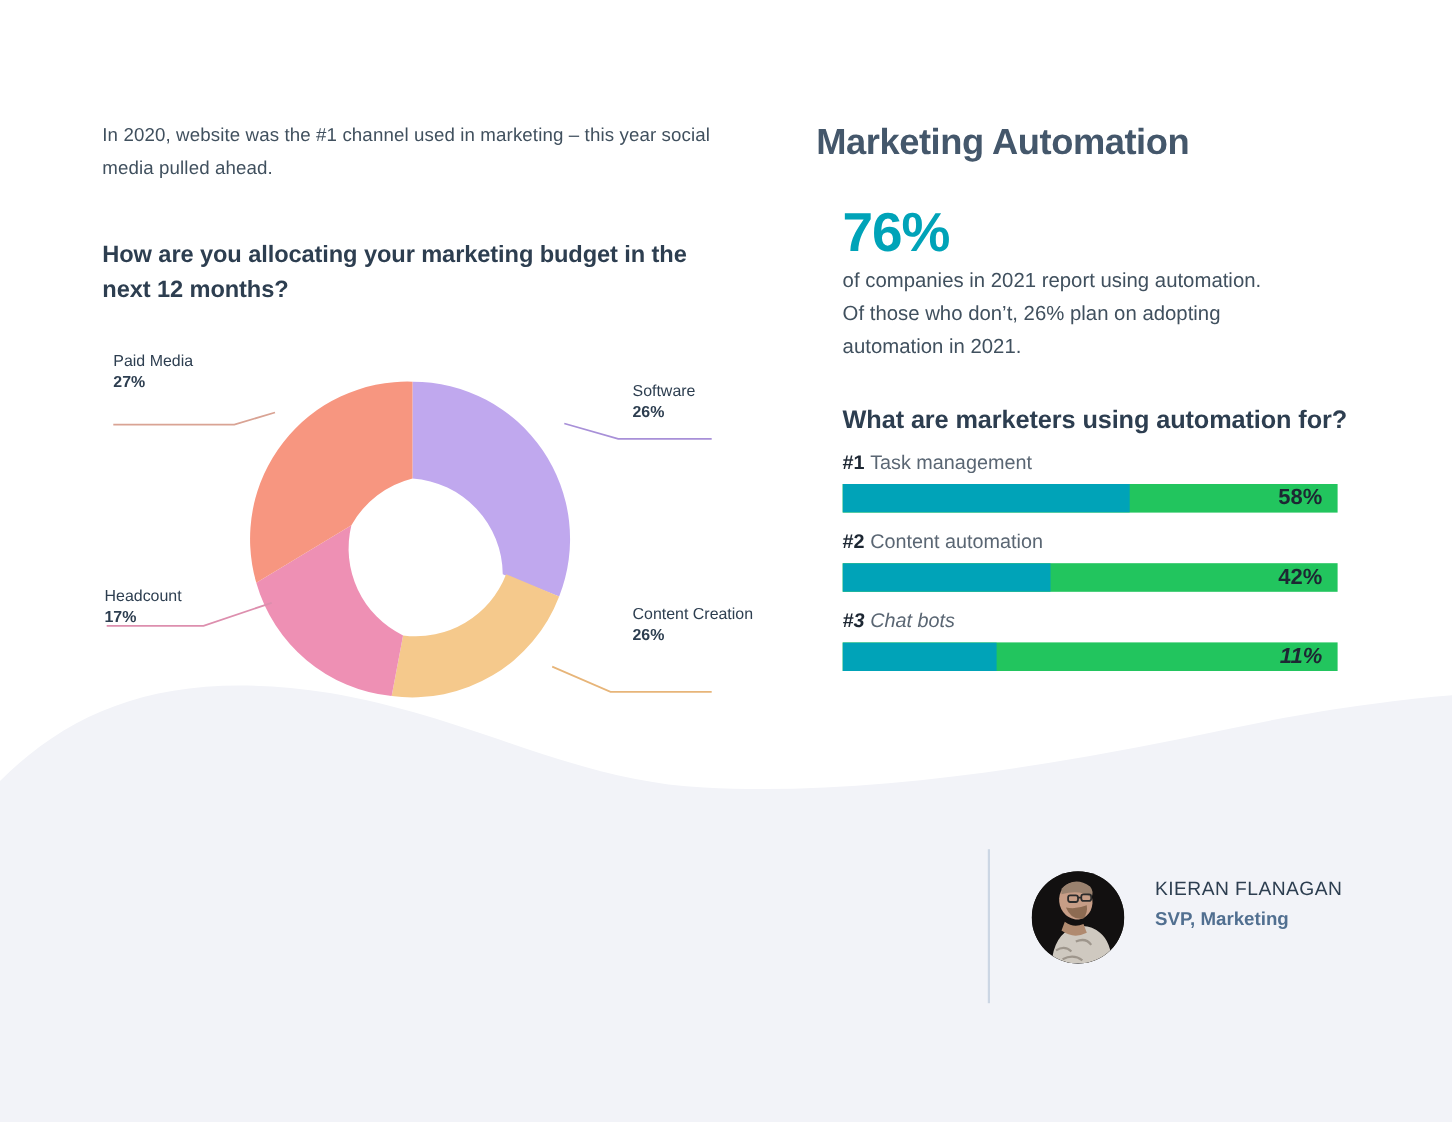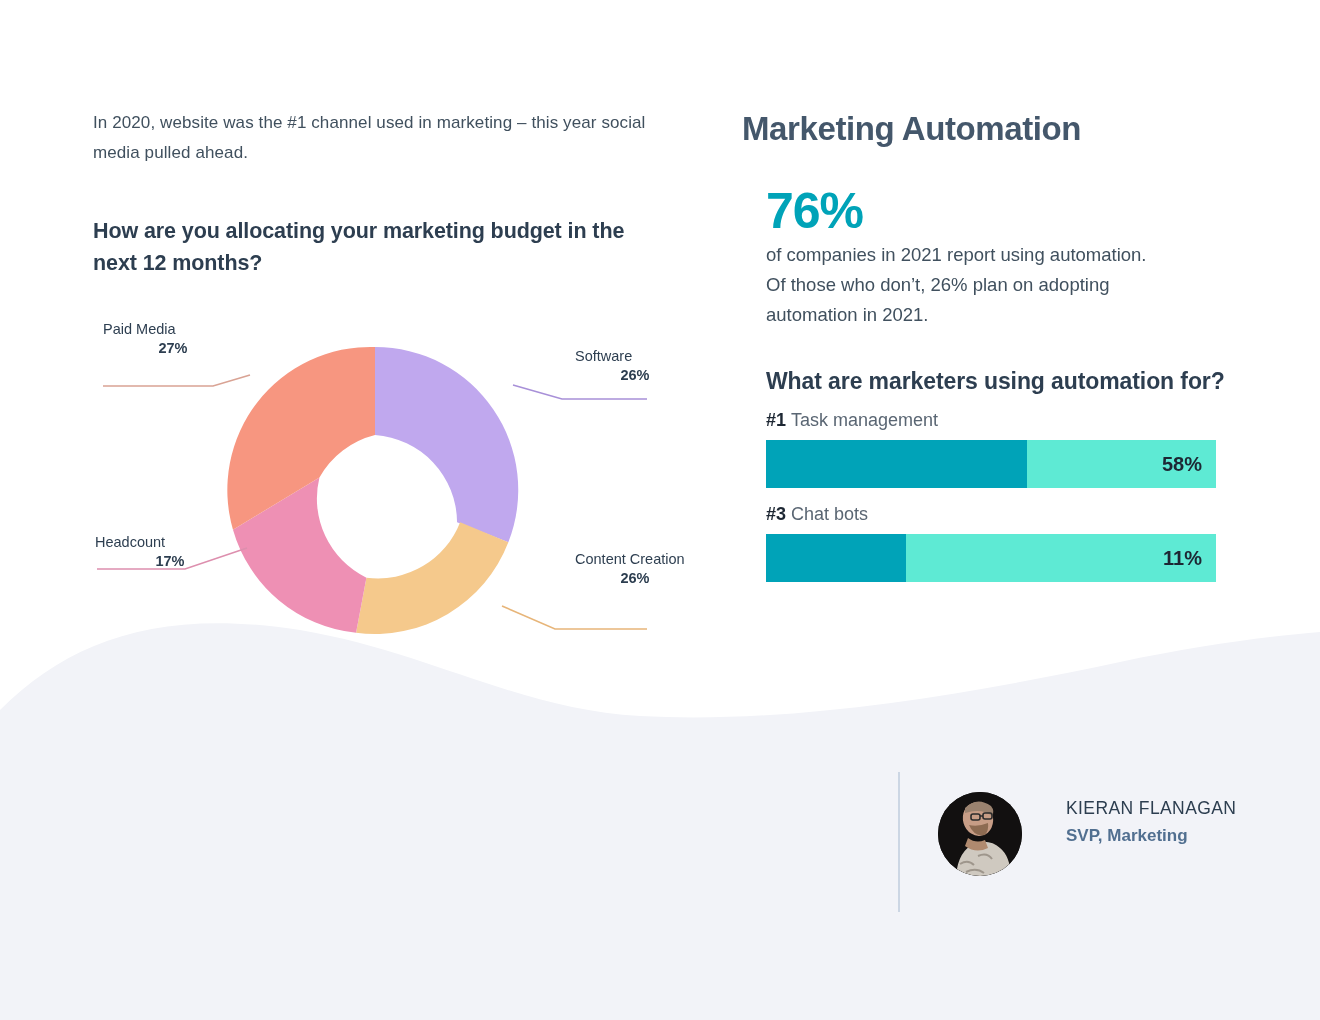--- a/index.html
+++ b/index.html
@@ -46,21 +46,21 @@
   }
   #donut-svg { display:block; width:580px; height:410px; overflow:visible; }
 
   .slice-label {
     position:absolute;
     font-size:14.5px;
     line-height:19px;
     color:#2d3e50;
     font-weight:400;
   }
-  .slice-label b { font-weight:700; display:block;text-align:center; }
+  .slice-label b { font-weight:700; display:block; }
   .slice-label.lbl-right { text-align:left; }
 
   #label-paid      { left:18px;  top:35px;  width:140px; }
   #label-head      { left:10px;  top:248px; width:150px; }
   #label-software  { left:490px; top:62px;  width:120px; }
   #label-content   { left:490px; top:265px; width:120px; }
 
   
   #auto-title {
     position:absolute; left:742px; top:110px;
@@ -79,32 +79,32 @@
     color:#40505e; font-weight:300;
   }
   #bars-title {
     position:absolute; left:766px; top:368px;
     font-size:23px; font-weight:700; color:#2d3e50;
     letter-spacing:-.1px;
   }
 
   #bars { position:absolute; left:766px; top:410px; width:450px; }
   .bar-row { margin-bottom:16px; }
-  .bar-row:last-child { margin-bottom:0; }
+  .bar-row:last-child { margin-bottom:0;font-style:italic; }
   .bar-label {
     font-size:18px; color:#5a6673; font-weight:300;
     margin-bottom:9px; white-space:nowrap;
   }
   .bar-label .rank {
     font-weight:700; color:#1d2733; margin-right:5px;
   }
   .bar-track {
     position:relative;
-    height:48px;
-    background:#5eead4;
+    height:26px;
+    background:#22c55e;
     overflow:hidden;
   }
   .bar-fill {
     position:absolute; left:0; top:0; bottom:0;
     background:#00a3b8;
   }
   .bar-pct {
     position:absolute; right:14px; top:50%;
     transform:translateY(-50%);
     font-size:20px; font-weight:700; color:#1d2733;
@@ -118,21 +118,21 @@
     color:#3f5060; font-weight:300;
     letter-spacing:.1px;
   }
   #quote-divider {
     position:absolute; left:898px; top:772px;
     width:2px; height:140px;
     background:#ccd6e4;
   }
   #attrib {
     position:absolute; left:938px; top:792px;
-    display:flex; align-items:flex-start; gap:44px;
+    display:flex; align-items:flex-start; gap:28px;
   }
   #avatar {
     width:84px; height:84px; border-radius:50%;
     overflow:hidden; flex:0 0 auto;
     background:#14110f;
     position:relative;
   }
   #avatar svg { display:block; width:84px; height:84px; }
   .attrib-text { padding-top:6px; }
   #attrib-name {
@@ -229,20 +229,29 @@
     <div class="bar-row">
       <div class="bar-label">
         <span class="rank">#1</span><span>Task management</span>
       </div>
       <div class="bar-track">
         <div class="bar-fill" style="width: 58%;"></div>
         <span class="bar-pct">58%</span>
       </div>
     </div>
 
+    <div class="bar-row">
+      <div class="bar-label">
+        <span class="rank">#2</span><span>Content automation</span>
+      </div>
+      <div class="bar-track">
+        <div class="bar-fill" style="width: 42%;"></div>
+        <span class="bar-pct">42%</span>
+      </div>
+    </div>
 
     <div class="bar-row">
       <div class="bar-label">
         <span class="rank">#3</span><span>Chat bots</span>
       </div>
       <div class="bar-track">
         <div class="bar-fill" style="width: 31%;"></div>
         <span class="bar-pct">11%</span>
       </div>
     </div>

